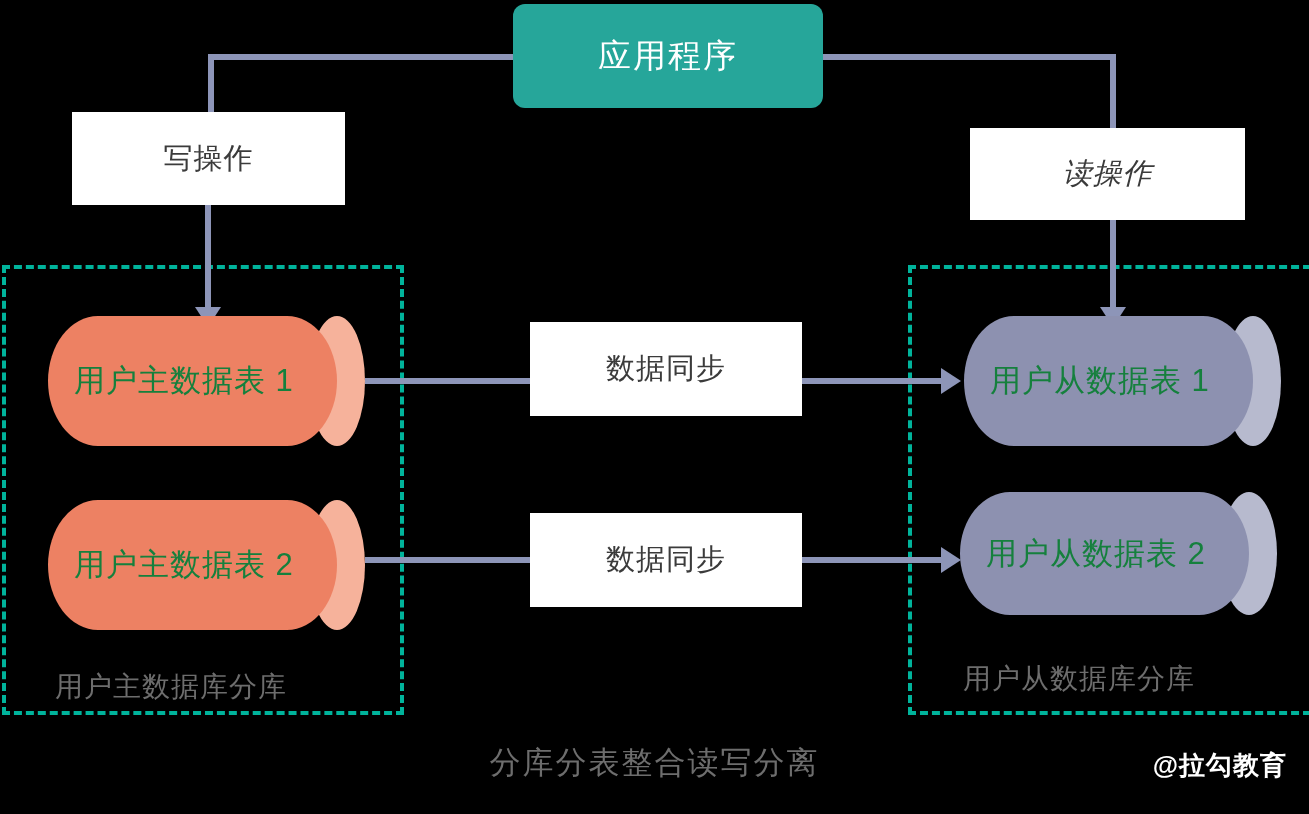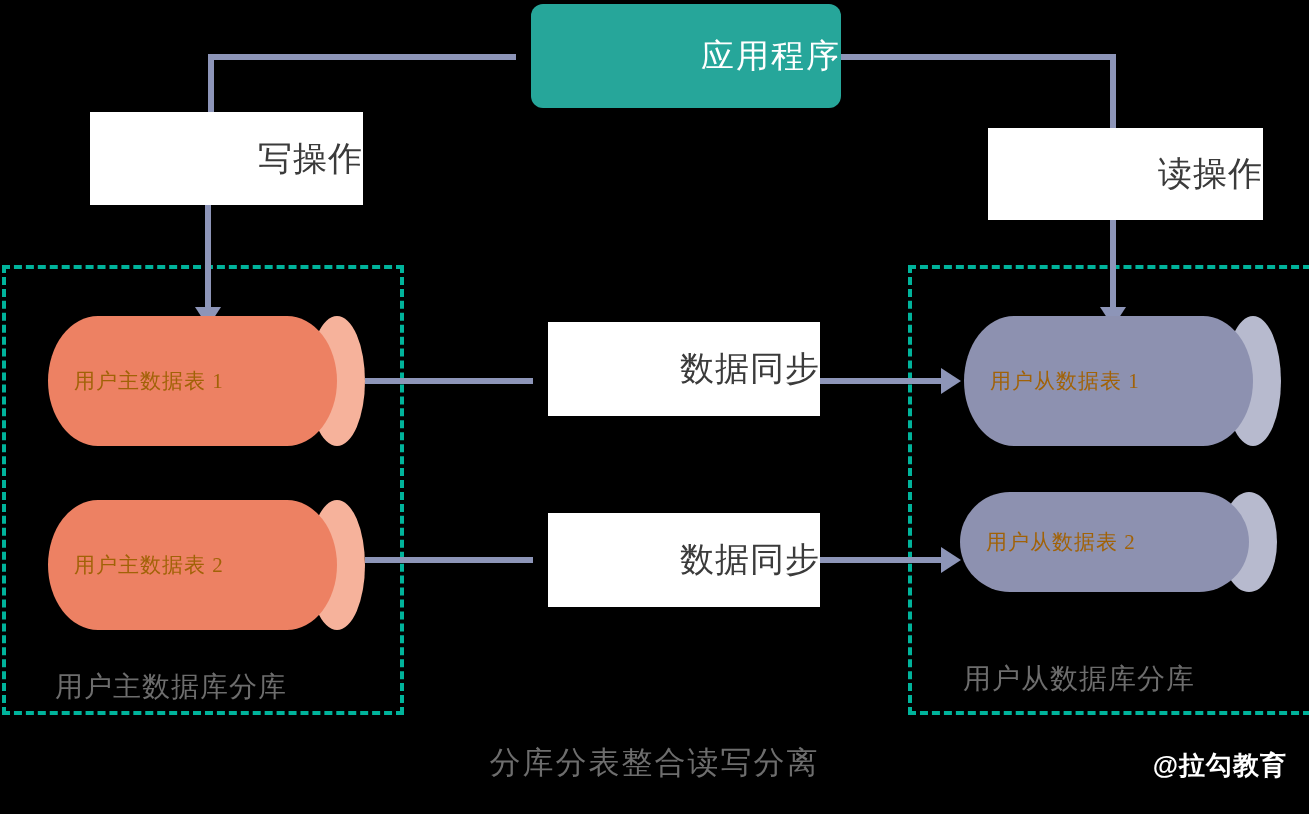--- a/index.html
+++ b/index.html
@@ -4,33 +4,33 @@
 <style>
   html,body{margin:0;padding:0;background:#000;}
   body{
     width:1309px;height:814px;position:relative;overflow:hidden;
     font-family:"Liberation Sans","DejaVu Sans",sans-serif;
     background:#000;
   }
   .stage{position:absolute;inset:0;}
 
   
-  .node{position:absolute;box-sizing:border-box;display:flex;align-items:center;justify-content:flex-end;margin-left:18px;}
+  .node{position:absolute;box-sizing:border-box;display:flex;align-items:center;justify-content:center;}
 
   
   .app-box{
     left:513px;top:4px;width:310px;height:104px;
     background:#26A69A;border-radius:12px;
     color:#ffffff;font-size:33px;letter-spacing:2px;
   }
 
   
-  .wbox{background:#ffffff;color:#3b3b3b;font-size:34px;letter-spacing:1px;}
+  .wbox{background:#ffffff;color:#3b3b3b;font-size:29px;letter-spacing:1px;}
   .wbox-write{left:72px;top:112px;width:273px;height:93px;}
-  .wbox-read{left:970px;top:128px;width:275px;height:92px;}
+  .wbox-read{left:970px;top:128px;width:275px;height:92px;font-style:italic;}
   .wbox-sync1{left:530px;top:322px;width:272px;height:94px;}
   .wbox-sync2{left:530px;top:513px;width:272px;height:94px;}
 
   
   .group{position:absolute;box-sizing:border-box;border:4px dashed #00B39B;}
   .group-left{left:2px;top:265px;width:402px;height:450px;}
   .group-right{left:908px;top:265px;width:415px;height:450px;}
   .group-label{
     position:absolute;font-size:28px;color:#6d6d6d;letter-spacing:1px;
     white-space:nowrap;
@@ -44,31 +44,31 @@
     position:absolute;left:0;top:0;right:28px;bottom:0;
     border-radius:50px / 50%;
   }
   .cyl .cap{
     position:absolute;right:0;top:0;width:56px;height:100%;
     border-radius:50%;
   }
   .cyl .txt{
     position:absolute;inset:0;display:flex;align-items:center;
     padding-left:26px;box-sizing:border-box;
-    color:#a16207;font-size:21px;letter-spacing:1px;white-space:nowrap;font-family:Liberation Serif, serif;
+    color:#15803d;font-size:31px;letter-spacing:1px;white-space:nowrap;
   }
   .cyl-master .body{background:#ED8163;}
   .cyl-master .cap{background:#F6B29B;}
   .cyl-slave  .body{background:#8D91B0;}
   .cyl-slave  .cap{background:#B7BACE;}
 
   .cyl-m1{left:48px;top:316px;width:317px;height:130px;}
   .cyl-m2{left:48px;top:492px;width:317px;height:130px;margin-top:8px;}
   .cyl-s1{left:964px;top:316px;width:317px;height:130px;}
-  .cyl-s2{left:960px;top:492px;width:317px;height:100px;}
+  .cyl-s2{left:960px;top:492px;width:317px;height:123px;}
 
   
   .conn{position:absolute;background:#8D95B8;}
   .h{height:6px;}
   .v{width:6px;}
 
   
   .c-app-left-h{left:208px;top:54px;width:308px;}
   .c-app-left-v{left:208px;top:54px;height:62px;}
   

